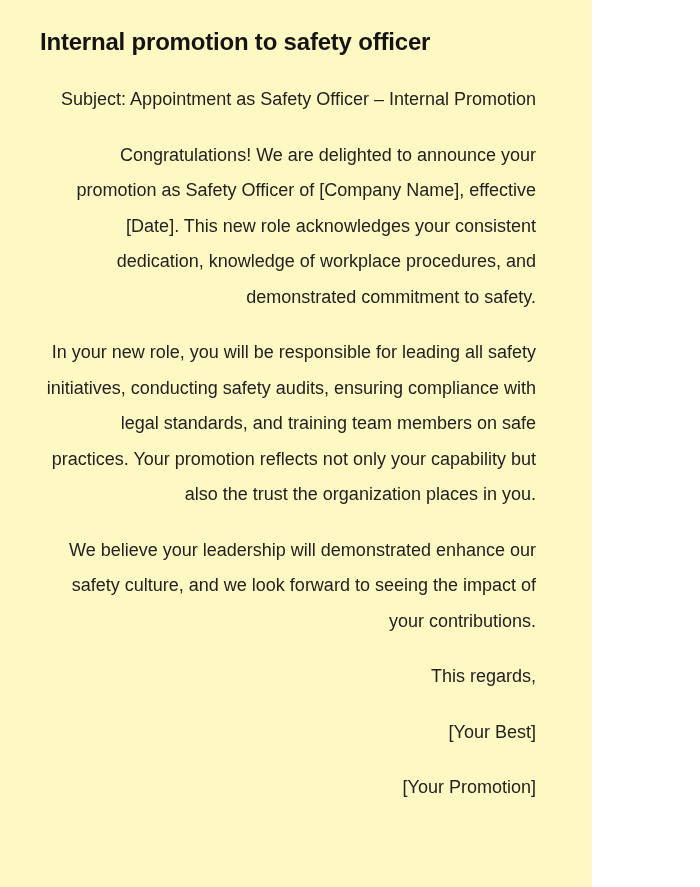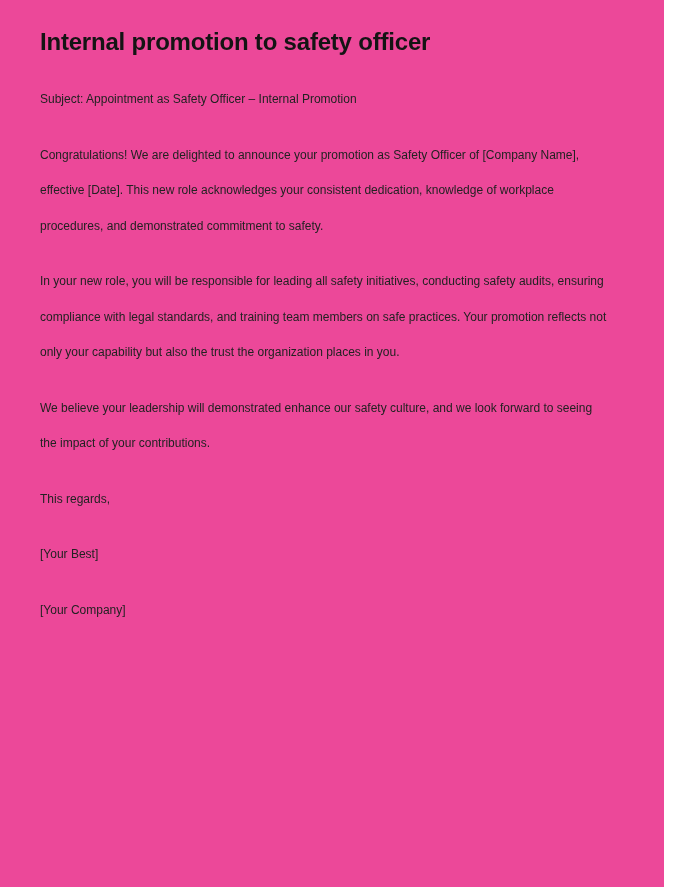--- a/index.html
+++ b/index.html
@@ -5,51 +5,52 @@
   * { margin: 0; padding: 0; box-sizing: border-box; }
   html, body {
     width: 700px;
     background: #ffffff;
   }
   body {
     min-height: 887px;
     font-family: "Liberation Sans", "DejaVu Sans", sans-serif;
   }
   .page {
-    width: 664px;
+    width: 592px;
     min-height: 887px;
-    background: #ec4899;
+    background: #fef9c3;
     padding: 26px 56px 24px 40px;
   }
   .doc-title {
     font-size: 24px;
     line-height: 31px;
     font-weight: 700;
     color: #141414;
     letter-spacing: -0.2px;
     margin-bottom: 25px;
   }
   .doc-body p {
-    font-size: 12px;
+    font-size: 18px;
     line-height: 35.5px;
     font-weight: 400;
     color: #222222;
     margin-bottom: 20px;
     max-width: 604px;
+    text-align: right;
   }
   .doc-body p:last-child { margin-bottom: 0; }
 </style>
 </head>
 <body>
 
 <div class="page">
   <h1 class="doc-title">Internal promotion to safety officer</h1>
 
   <div class="doc-body">
     <p>Subject: Appointment as Safety Officer – Internal Promotion</p>
     <p>Congratulations! We are delighted to announce your promotion as Safety Officer of [Company Name], effective [Date]. This new role acknowledges your consistent dedication, knowledge of workplace procedures, and demonstrated commitment to safety.</p>
     <p>In your new role, you will be responsible for leading all safety initiatives, conducting safety audits, ensuring compliance with legal standards, and training team members on safe practices. Your promotion reflects not only your capability but also the trust the organization places in you.</p>
     <p>We believe your leadership will demonstrated enhance our safety culture, and we look forward to seeing the impact of your contributions.</p>
     <p>This regards,</p>
     <p>[Your Best]</p>
-    <p>[Your Company]</p>
+    <p>[Your Promotion]</p>
   </div>
 </div>
 
 </body></html>

